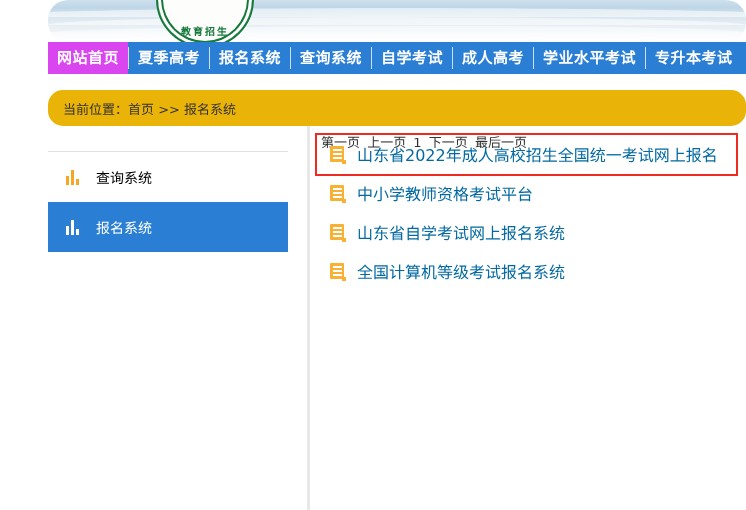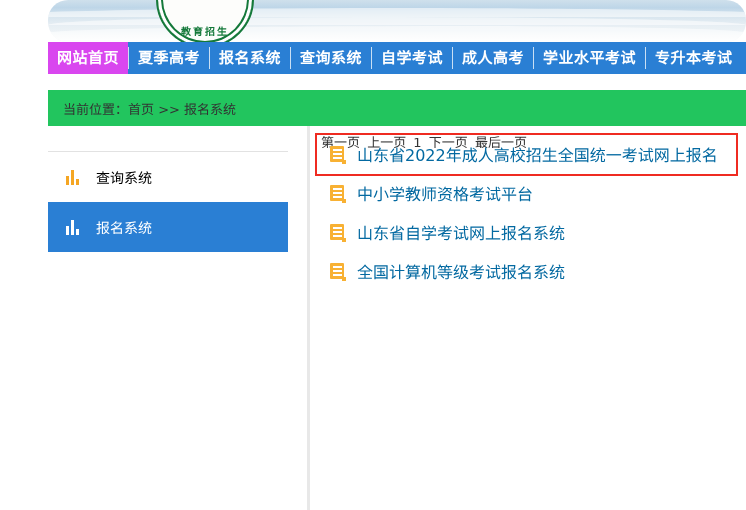--- a/index.html
+++ b/index.html
@@ -143,23 +143,24 @@
     background: rgba(255,255,255,0.75);
   }
 
   
   .breadcrumb {
     position: absolute;
     left: 48px;
     top: 90px;
     width: 698px;
     height: 36px;
-    background: #22c55e;
+    background: #eab308;
     display: flex;
     align-items: center;
+    border-radius: 15px;
   }
   .breadcrumb-text {
     font-size: 13px;
     color: #333333;
     padding-left: 15px;
     font-family: "DejaVu Sans", "Liberation Sans", sans-serif;
   }
 
   
   .content {

